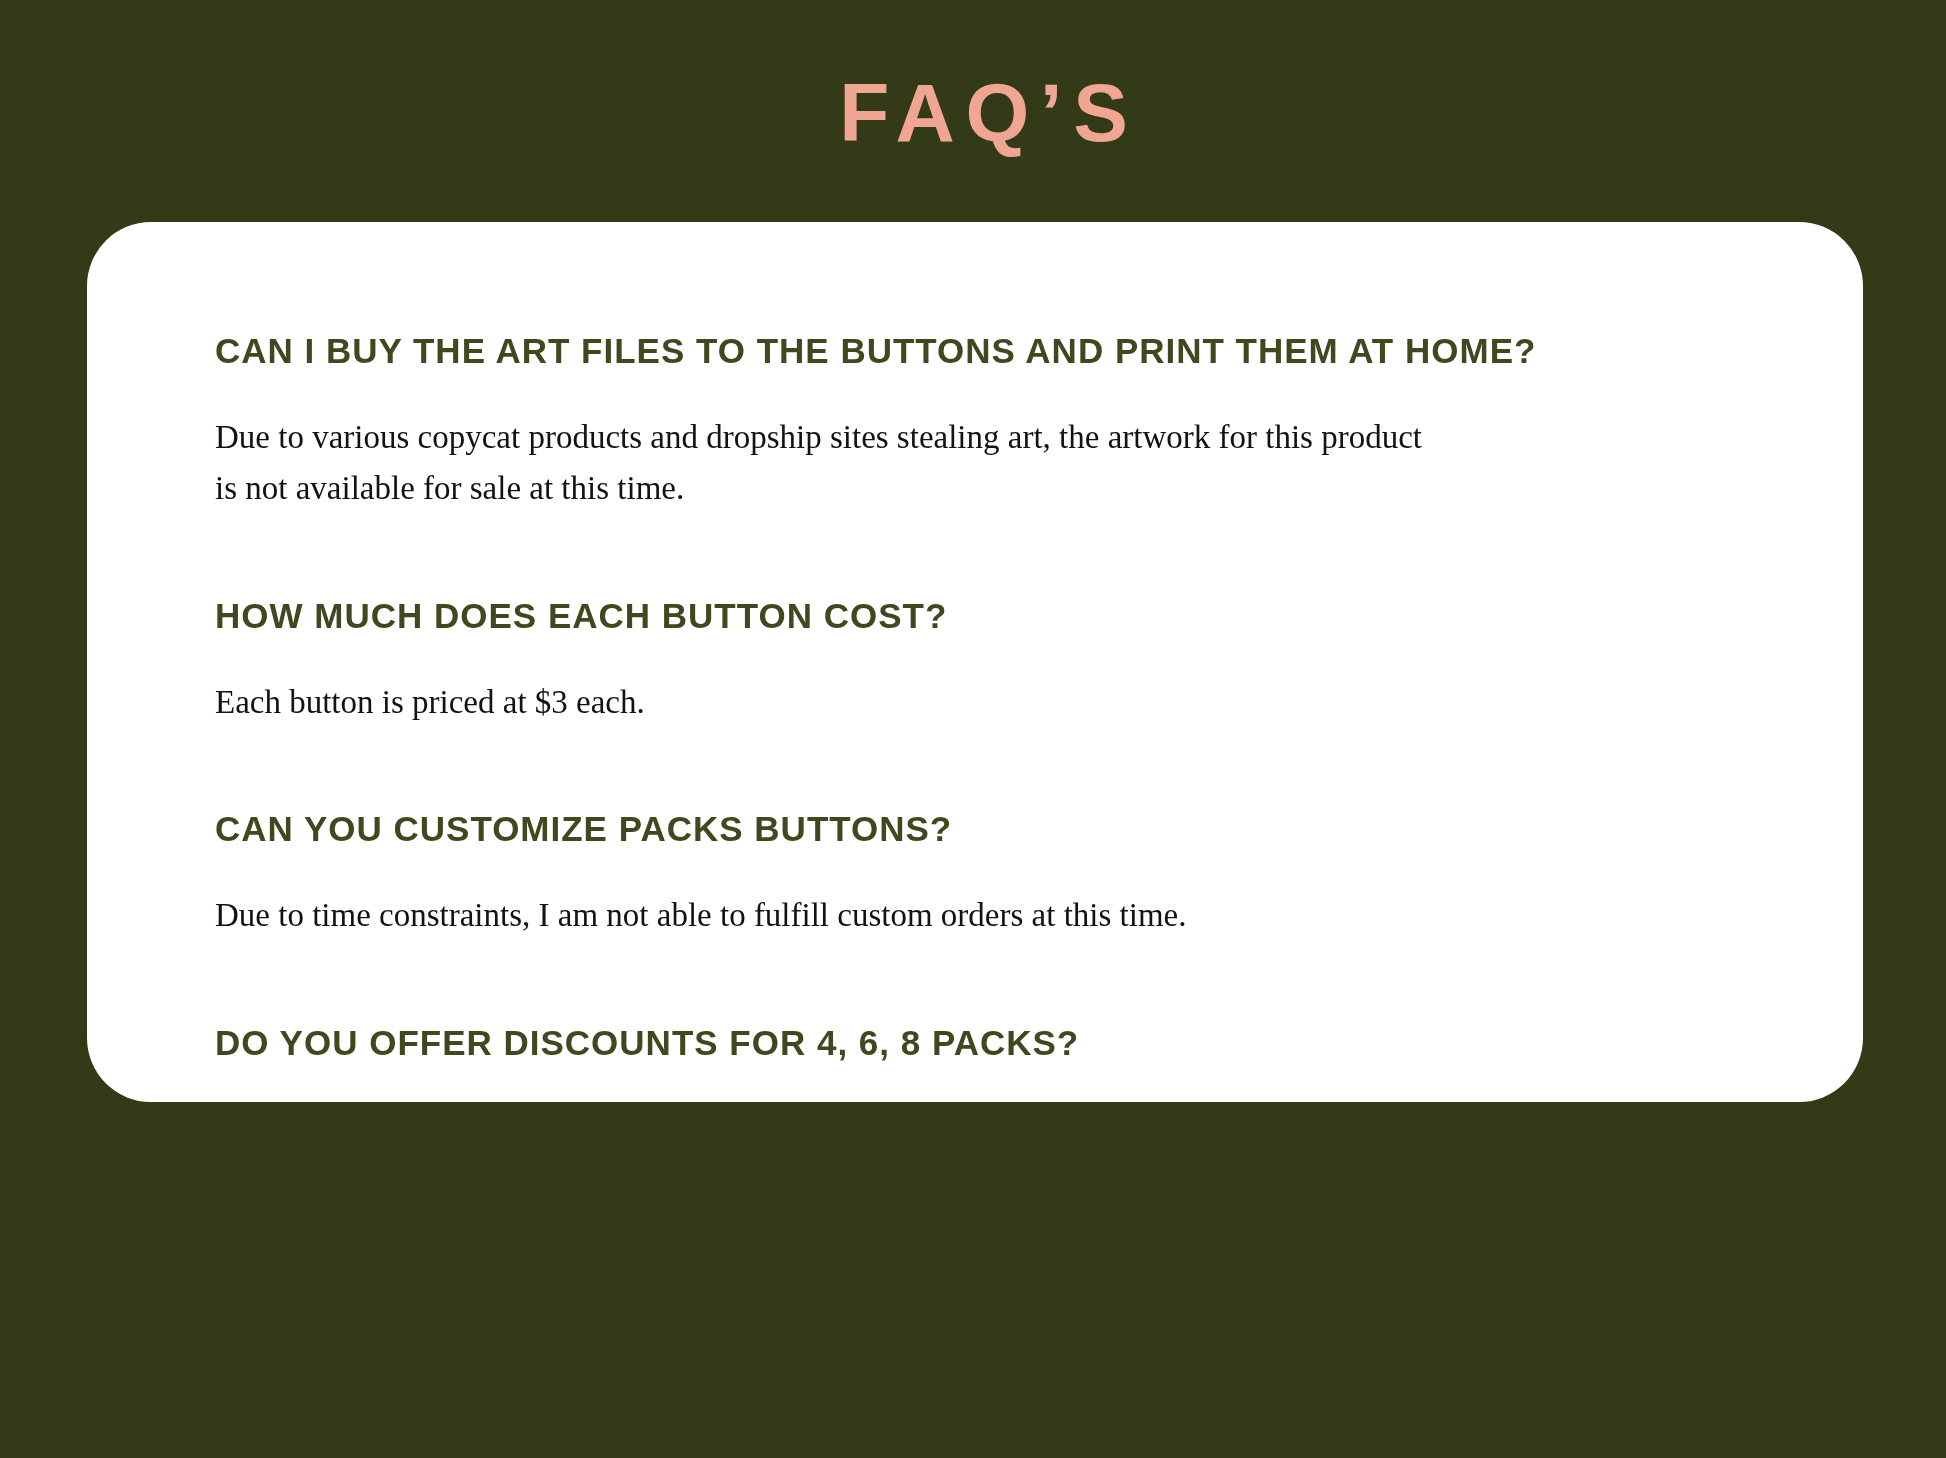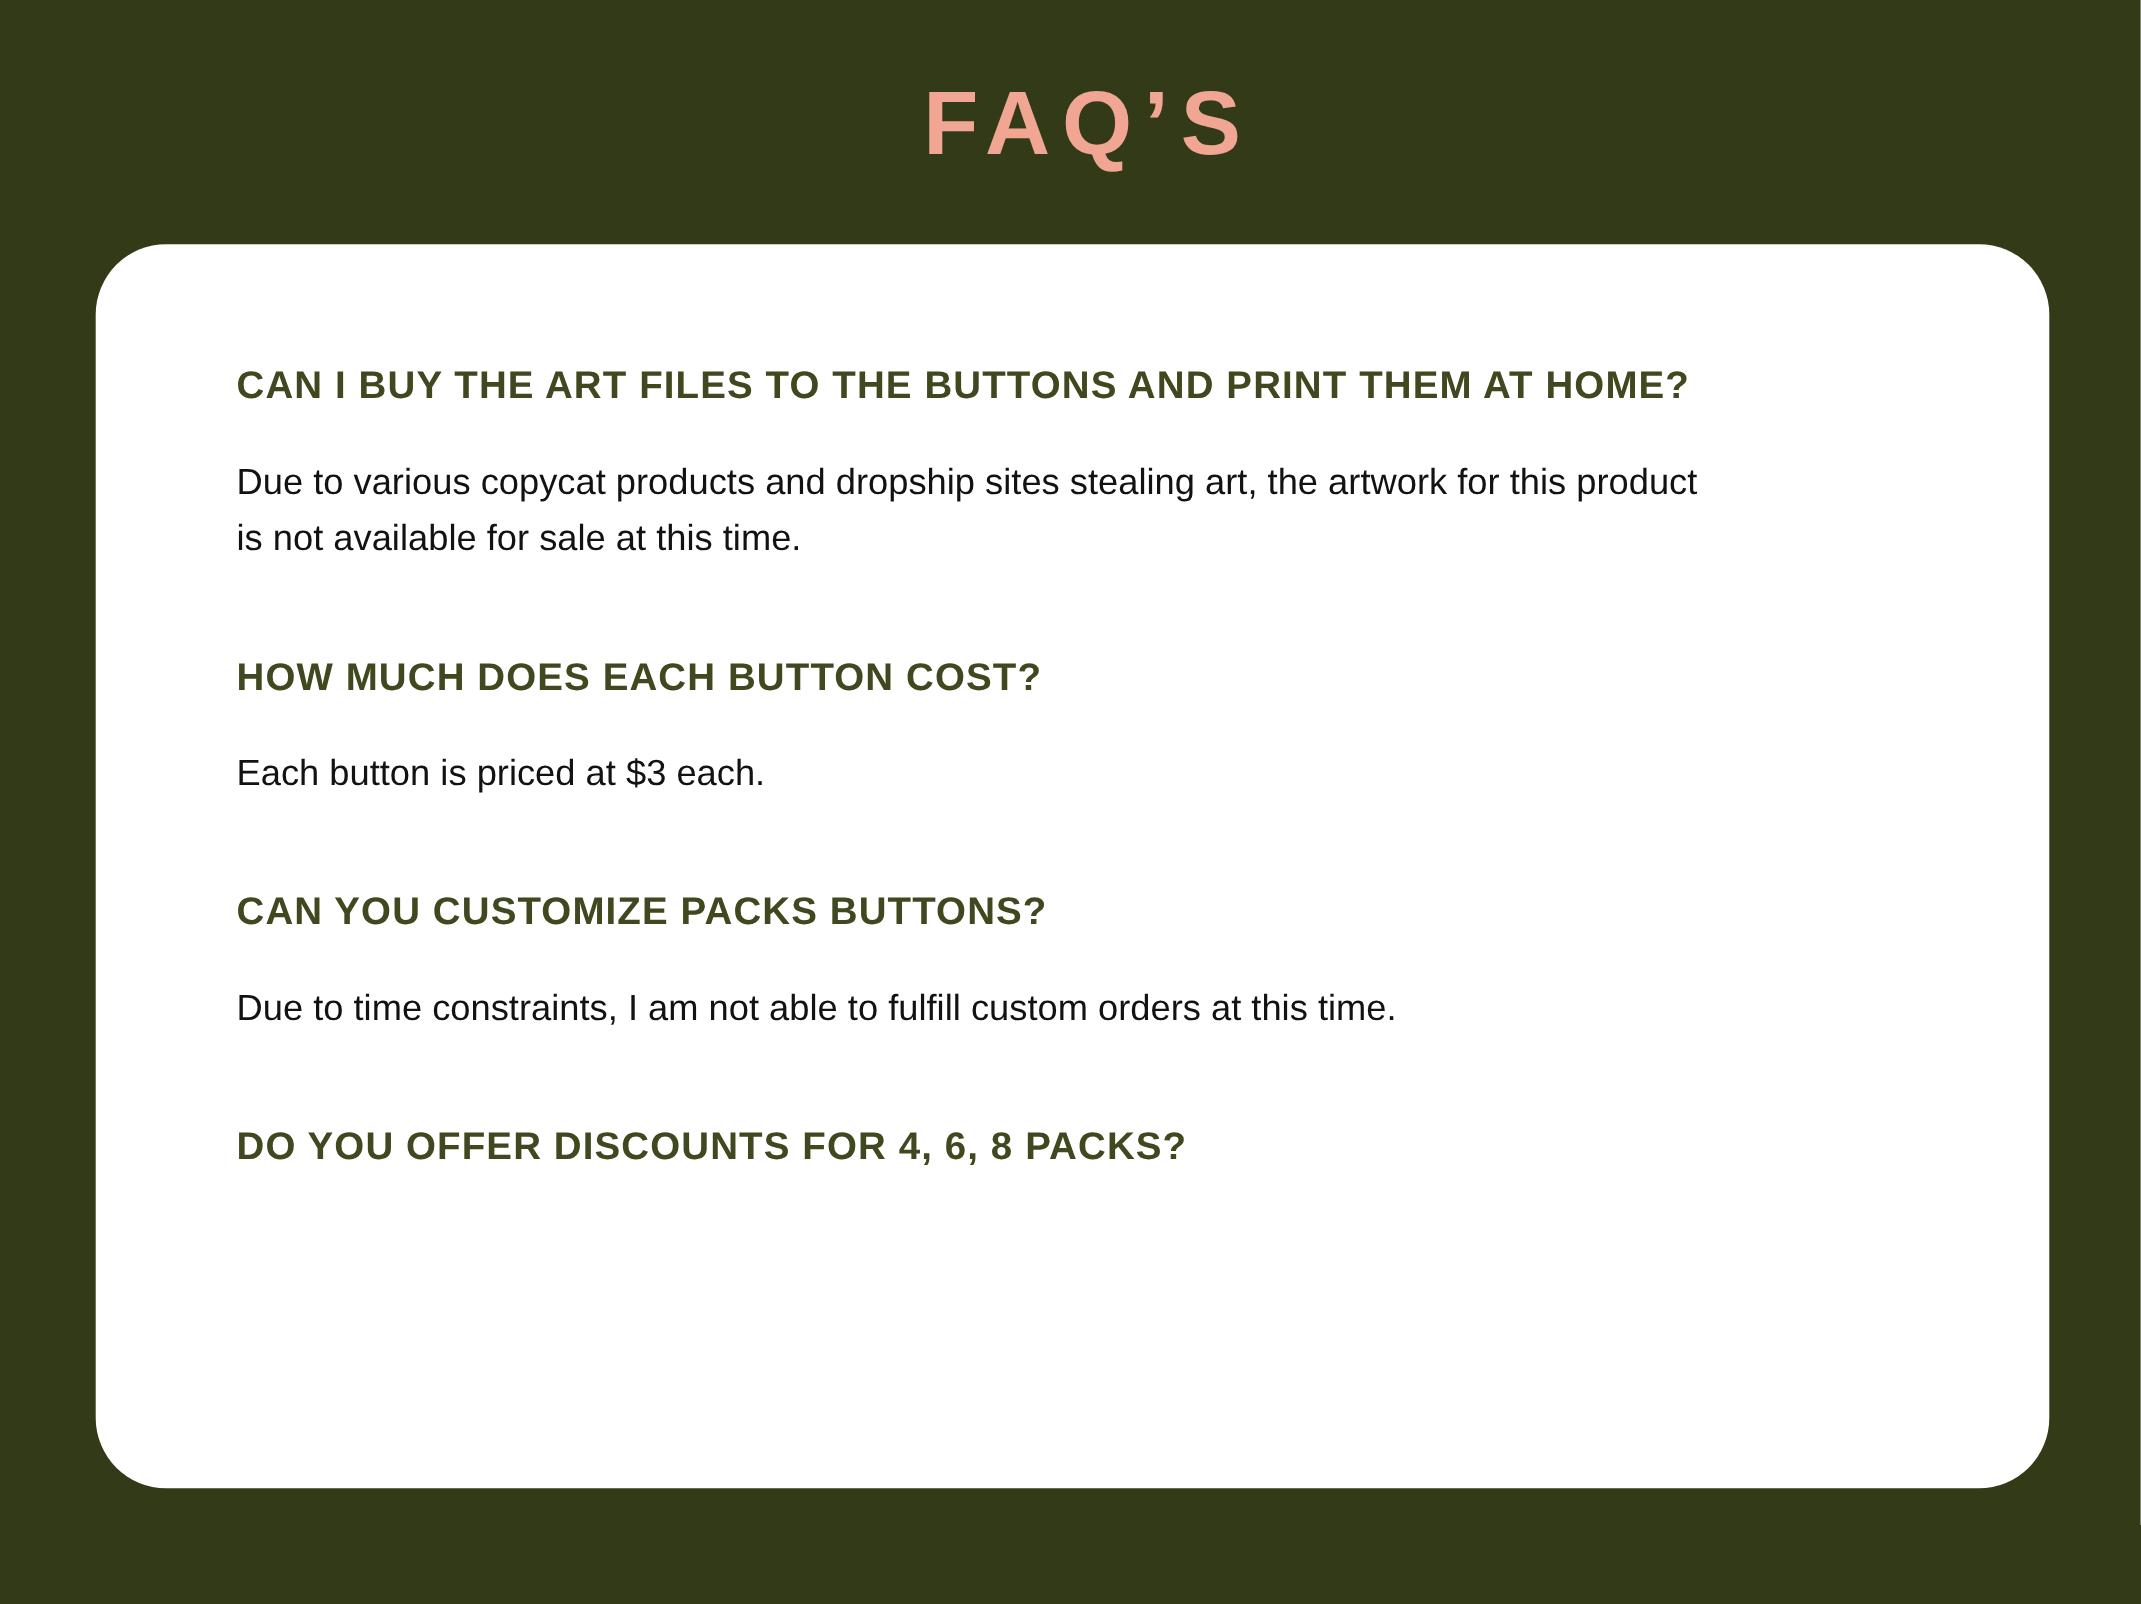--- a/index.html
+++ b/index.html
@@ -30,21 +30,21 @@
     font-weight:bold;
     letter-spacing:0.13em;
     color:var(--title);
     line-height:1;
   }
   .faq-card{
     position:absolute;
     left:87px;
     top:222px;
     width:1776px;
-    height:1131px;
+    height:880px;
     background:var(--card);
     border-radius:64px;
     padding:108px 64px 70px 64px;
   }
   .qa{
     margin:0;
   }
   .qa h2{
     margin:0 0 40px 0;
     font-size:35px;
@@ -52,20 +52,21 @@
     letter-spacing:1px;
     line-height:1.2;
     color:var(--question);
   }
   .qa p{
     margin:0 0 80px 0;
     font-size:33px;
     line-height:1.56;
     color:var(--answer);
     white-space:pre-line;
+    font-family:Liberation Serif, serif;
   }
   .qa:last-child p{margin-bottom:0;}
 </style>
 </head>
 <body>
 
 <main>
 
   <h1 class="page-title">FAQ’S</h1>
 

